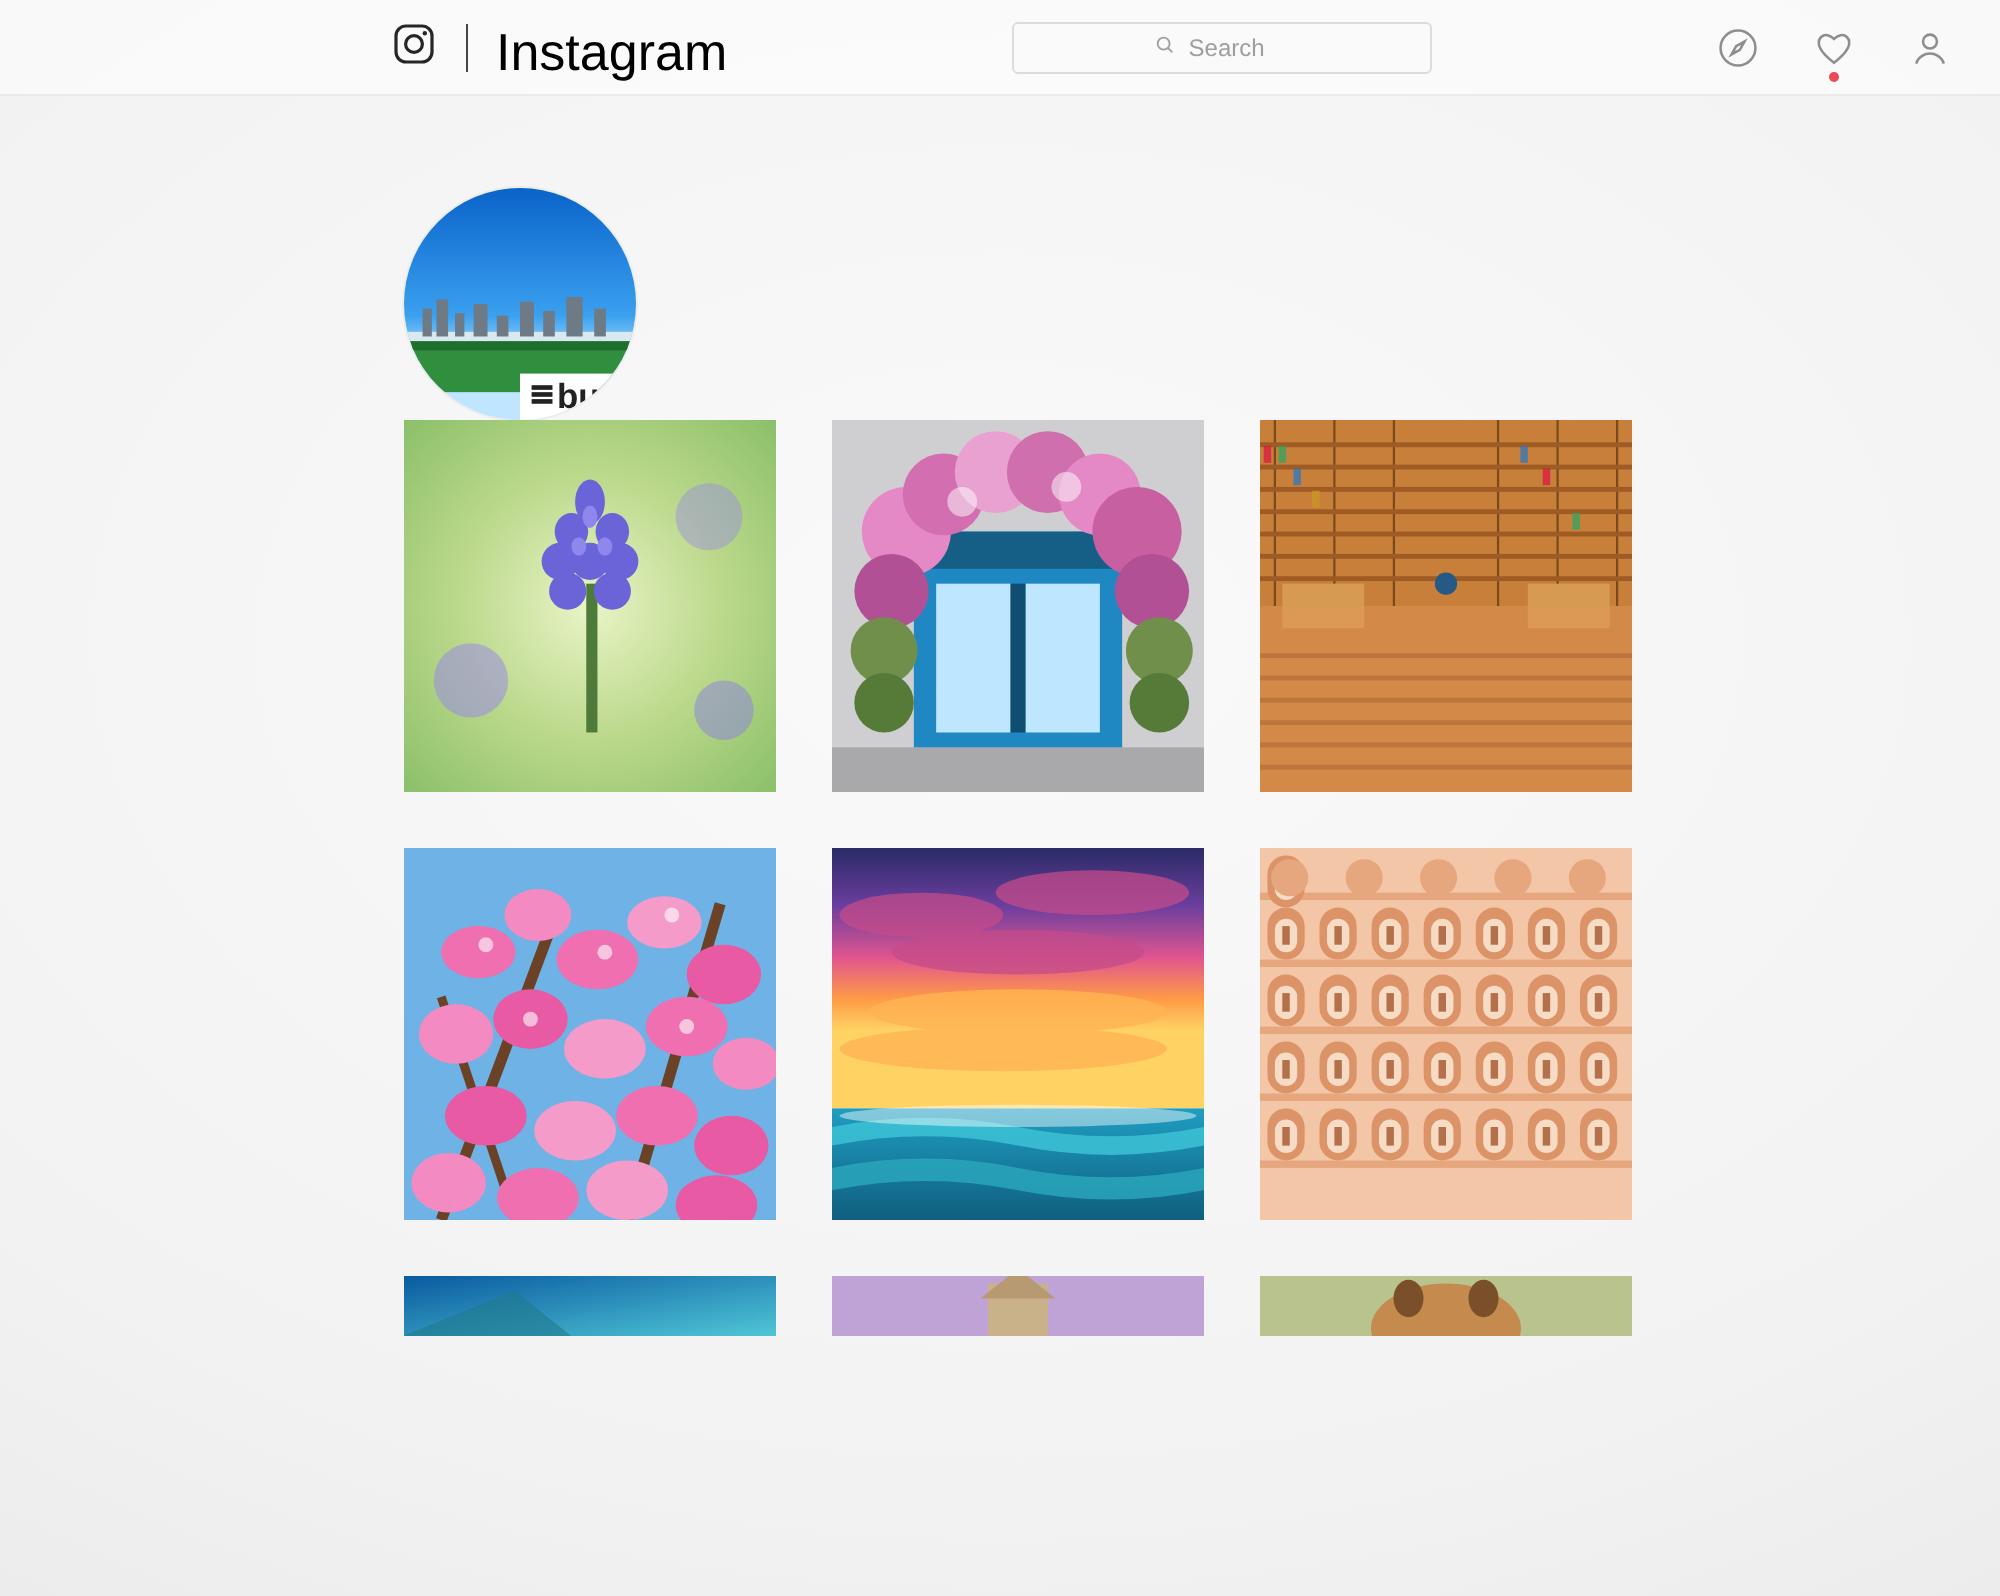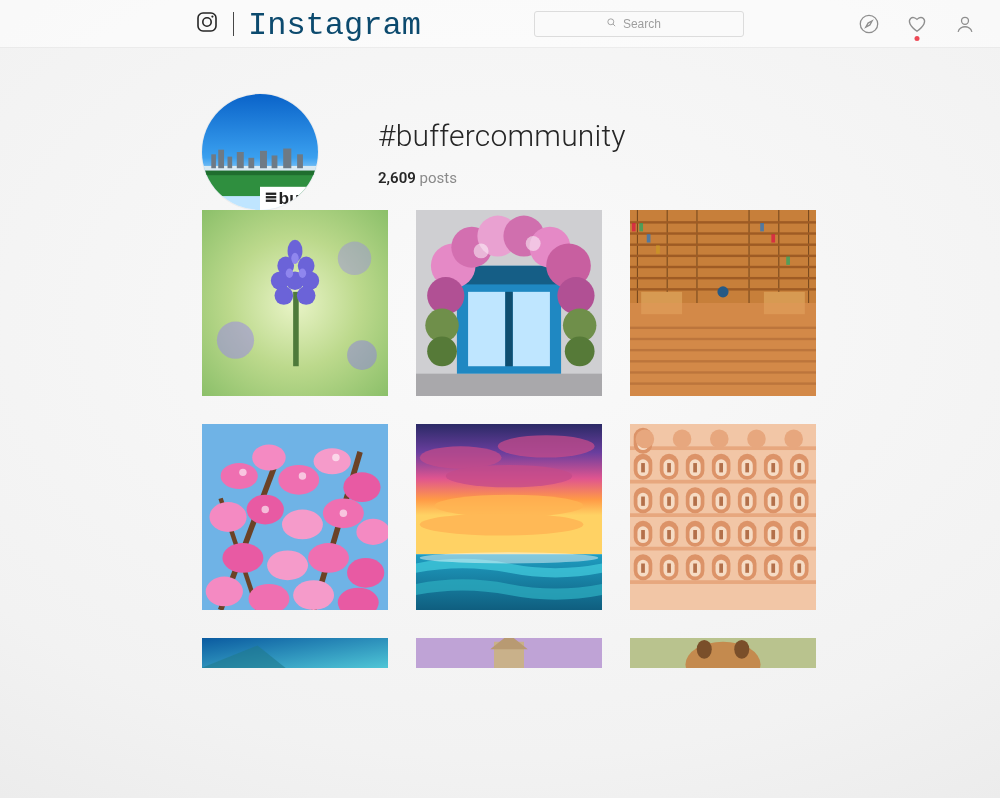--- a/index.html
+++ b/index.html
@@ -16,24 +16,24 @@
     background: rgba(255,255,255,0.55);
     border-bottom: 1px solid rgba(0,0,0,0.06);
     display: flex;
     align-items: center;
     padding: 0 24px 0 195px;
   }
   .brand { display: flex; align-items: center; gap: 14px; }
   .brand-glyph { width: 24px; height: 24px; color:#262626; }
   .brand-sep  { width: 1px; height: 24px; background: #262626; opacity:.85; }
   .brand-script {
-    font-family: Liberation Mono, monospace;
-    font-size: 32px;
+    font-family: Liberation Sans, sans-serif;
+    font-size: 26px;
     line-height: 1;
-    color: #0c4a6e;
+    color: #000000;
     transform: translateY(2px);
   }
 
   .search-wrap { flex: 1; display: flex; justify-content: center; }
   .search {
     width: 210px; height: 26px;
     border: 1px solid #dcdcdc; border-radius: 3px;
     background: #fafafa;
     display: flex; align-items: center; justify-content: center;
     gap: 6px;
@@ -153,27 +153,20 @@
           <rect x="82" y="52" width="5" height="12"></rect>
         </g>
         <rect x="50" y="80" width="50" height="20" fill="#ffffff"></rect>
         <text x="66" y="95" font-family="Arial" font-size="15" font-weight="700" fill="#222">bu</text>
         <g transform="translate(55,85)" fill="#222">
           <rect x="0" y="6" width="9" height="2"></rect>
             <rect x="0" y="3" width="9" height="2"></rect>
             <rect x="0" y="0" width="9" height="2"></rect>
         </g>
       </svg>
-    </div>
-    <div>
-      <div class="hashtag-title">#buffercommunity</div>
-      <div class="post-count">
-        <span class="num">2,609</span>
-        <span class="lbl">posts</span>
-      </div>
     </div>
   </div>
 
 
   <div class="grid">
 
     <div class="tile">
       <svg viewBox="0 0 100 100" preserveAspectRatio="xMidYMid slice">
         <defs>
           <radialGradient id="g1" cx="50%" cy="50%" r="70%">

